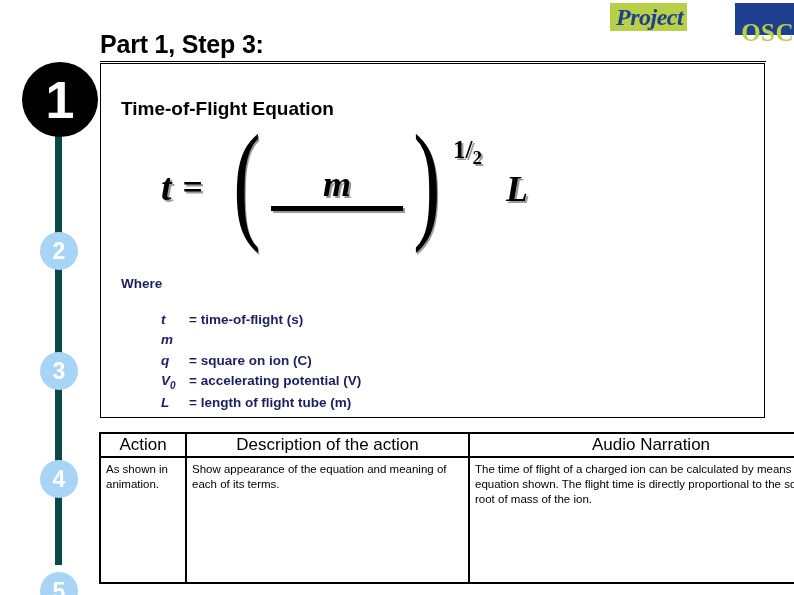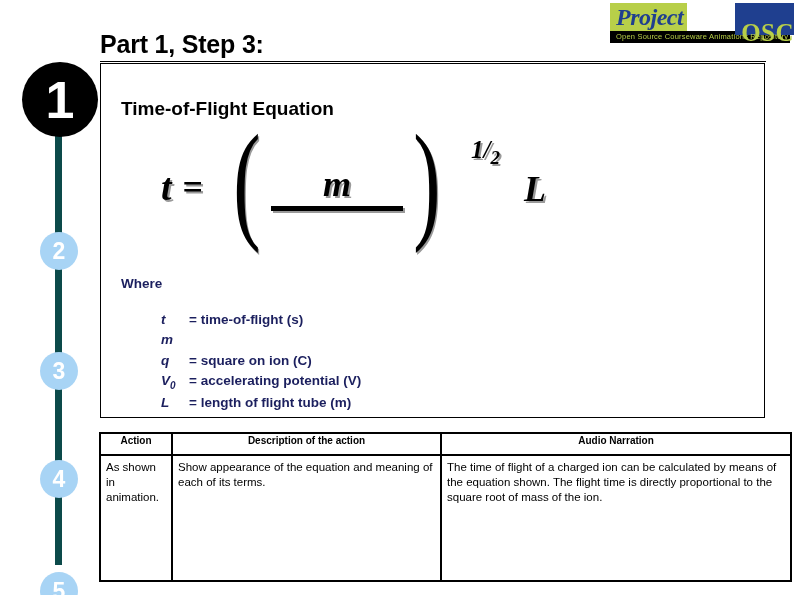--- a/index.html
+++ b/index.html
@@ -213,23 +213,22 @@
     white-space: nowrap;
   }
   #eq-den .sub {
     font-size: 23px;
     vertical-align: sub;
   }
   #eq-exp {
     position: relative;
     align-self: flex-start;
     margin-top: 24px;
-    margin-left: 22px;
+    margin-left: 4px;
     font-size: 25px;
-    font-style: italic;
     font-weight: bold;
     white-space: nowrap;
     letter-spacing: 0px;
   }
   #eq-exp .exp-den {
     font-size: 19px;
     vertical-align: sub;
   }
   #eq-L {
     font-size: 36px;
@@ -276,25 +275,25 @@
     border-collapse: collapse;
     table-layout: fixed;
   }
   #action-table th,
   #action-table td {
     border: 2px solid #000000;
     vertical-align: top;
     color: #000000;
   }
   #action-table th {
-    font-size: 10px;
-    font-weight: bold;
+    font-size: 17px;
+    font-weight: normal;
     text-align: center;
     height: 18px;
-    padding: 1px 1px;
+    padding: 1px 8px;
   }
   #action-table td {
     font-size: 11.5px;
     font-weight: normal;
     padding: 4px 5px;
     line-height: 1.32;
   }
   td.cell-action {
     font-size: 9px;
     line-height: 1.28;
@@ -306,21 +305,20 @@
   #action-table tbody tr { height: 126px; }
 </style>
 </head>
 <body>
 
 <div id="logo">
   <div class="logo-row-top">
     <div class="logo-project">Project</div>
     <div class="logo-oscar">OSCAR</div>
   </div>
-  <div class="logo-tagline">Open Source Courseware Animations Repository</div>
 </div>
 
 <div id="page-title">Part 1, Step 3:</div>
 <div id="title-rule"></div>
 
 <div id="stepper-rail">
   <div id="rail-line"></div>
   <div class="step-node active" id="step-1">
     <span>1</span>
   </div>

